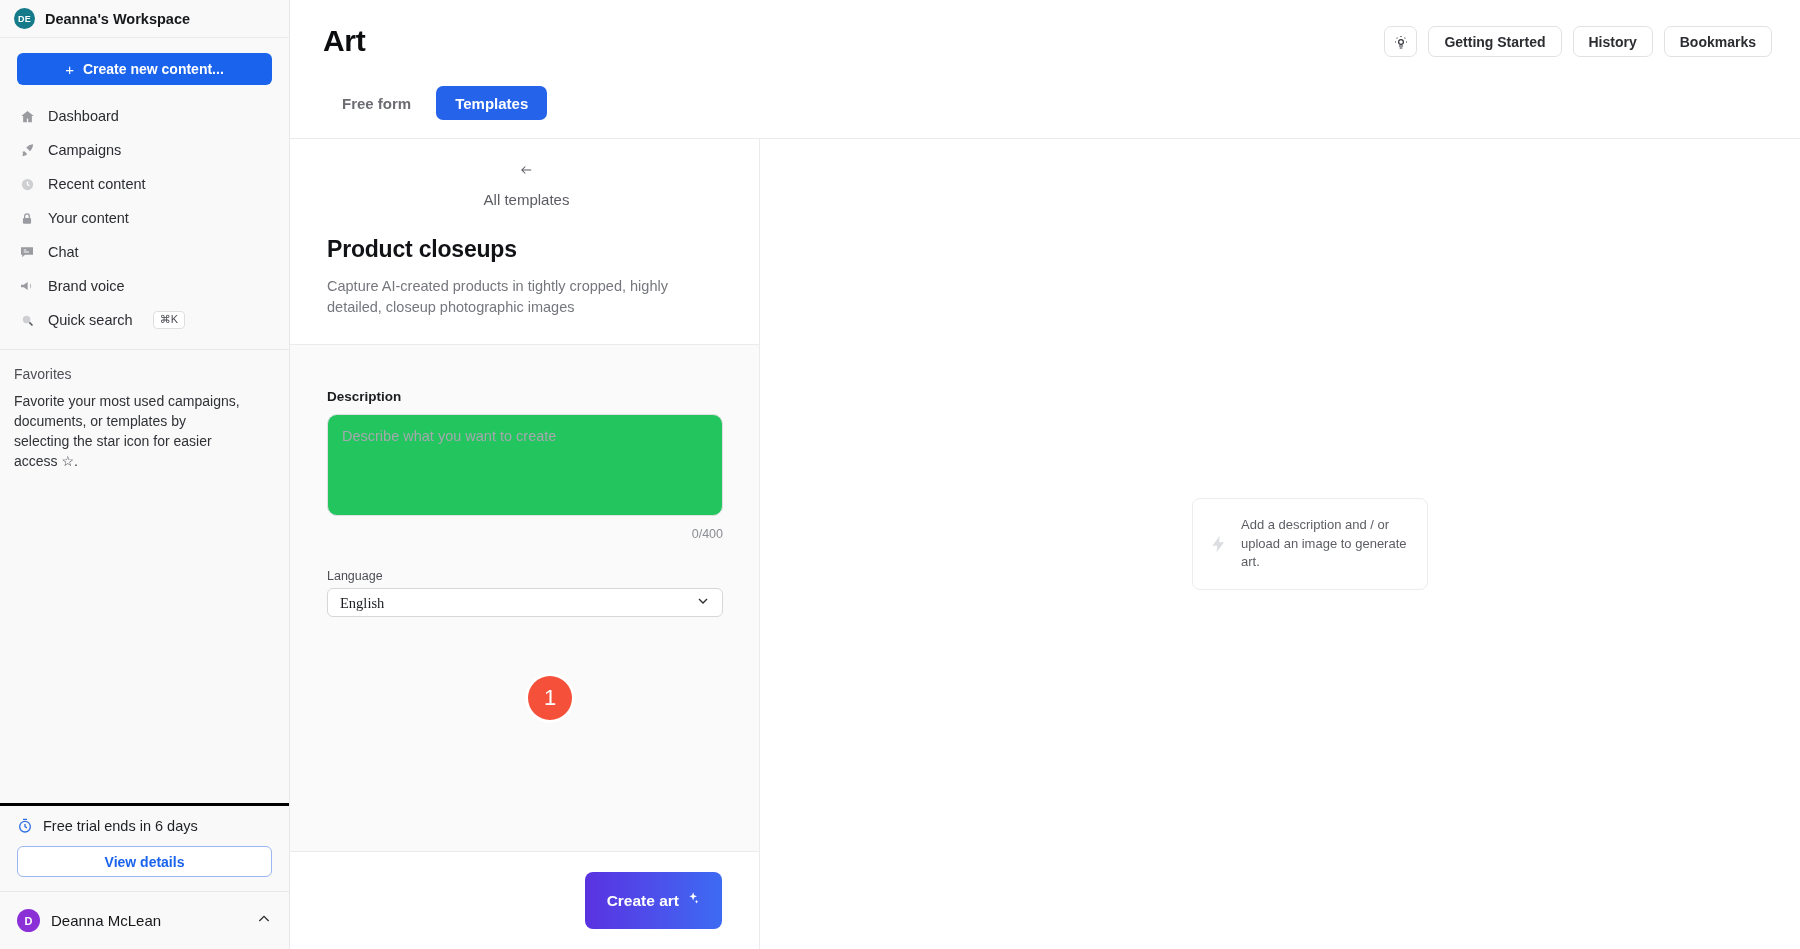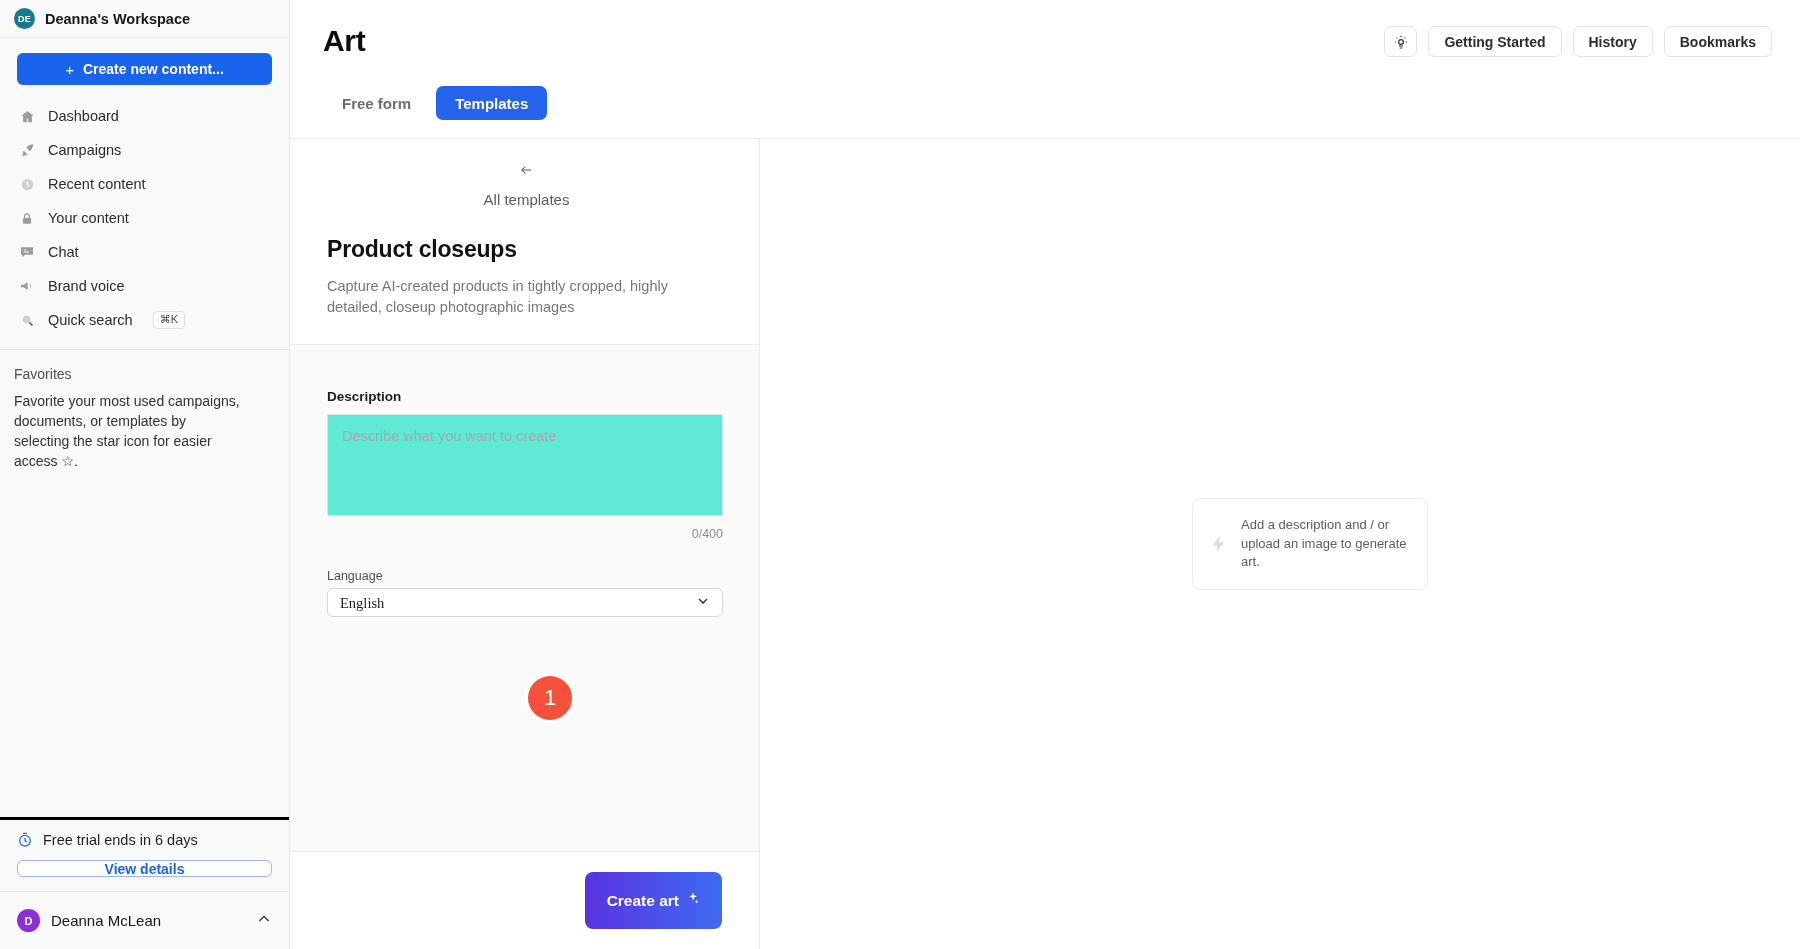--- a/index.html
+++ b/index.html
@@ -87,21 +87,21 @@
     border-top: 3px solid #000000;
     padding: 12px 17px 0 17px;
   }
   .trial-row {
     display: flex; align-items: center; gap: 10px;
     font-size: 14.5px; color: #1f2124;
   }
   .trial-ico { color: #2f6fe4; display: flex; }
   .view-details {
     margin-top: 12px;
-    height: 17px; width: 100%;
+    height: 31px; width: 100%;
     border: 1px solid #9bb6f0;
     border-radius: 6px;
     background: #fff;
     color: #1a63ed;
     font-size: 14px; font-weight: bold;
     display: flex; align-items: center; justify-content: center;
     cursor: pointer; font-family: inherit;
   }
   .user-row {
     margin-top: 14px;
@@ -201,22 +201,22 @@
     flex: 1 1 auto;
     background: #fafafa;
     padding: 44px 37px 0 37px;
     position: relative;
     min-height: 0;
   }
   .field-label { font-size: 13.5px; font-weight: bold; color: #1b1d20; }
   .textarea {
     margin-top: 10px;
     width: 396px; height: 102px;
-    border: 1px solid #e0e0e3; border-radius: 2px;
-    background: #5eead4;
+    border: 1px solid #e0e0e3; border-radius: 10px;
+    background: #22c55e;
     font-family: inherit; font-size: 14.5px;
     color: #1b1d20;
     padding: 13px 14px;
     resize: none; outline: none;
   }
   .textarea::placeholder { color: #a6a8ae; }
   .counter {
     width: 396px; text-align: right;
     font-size: 12.5px; color: #8b8d93;
     margin-top: 7px;

